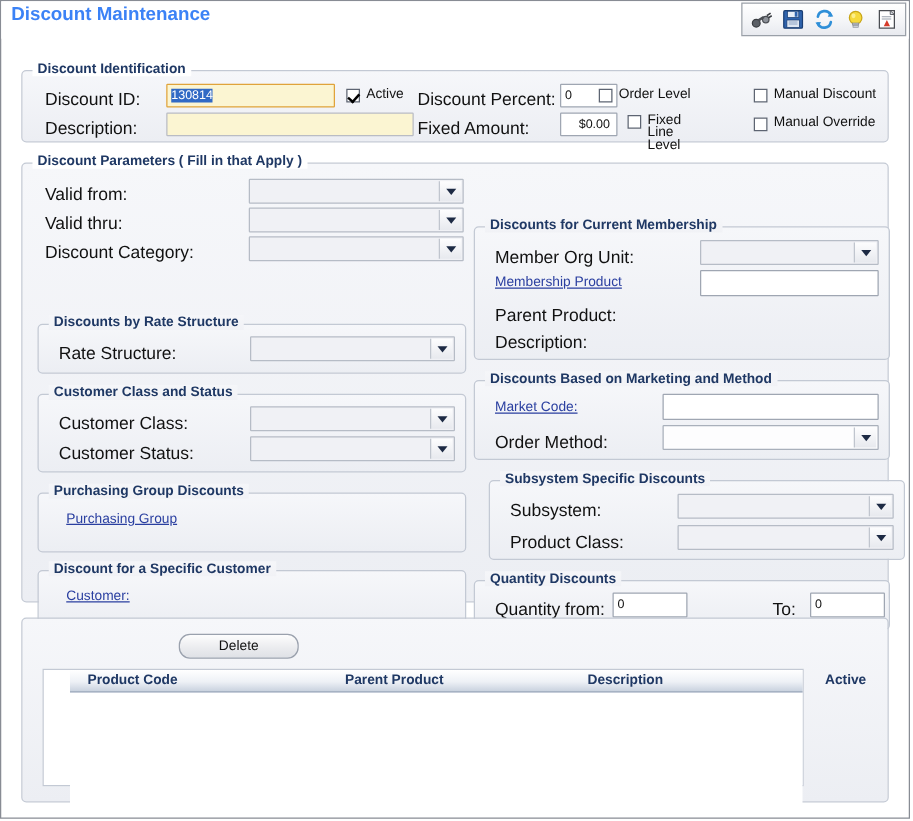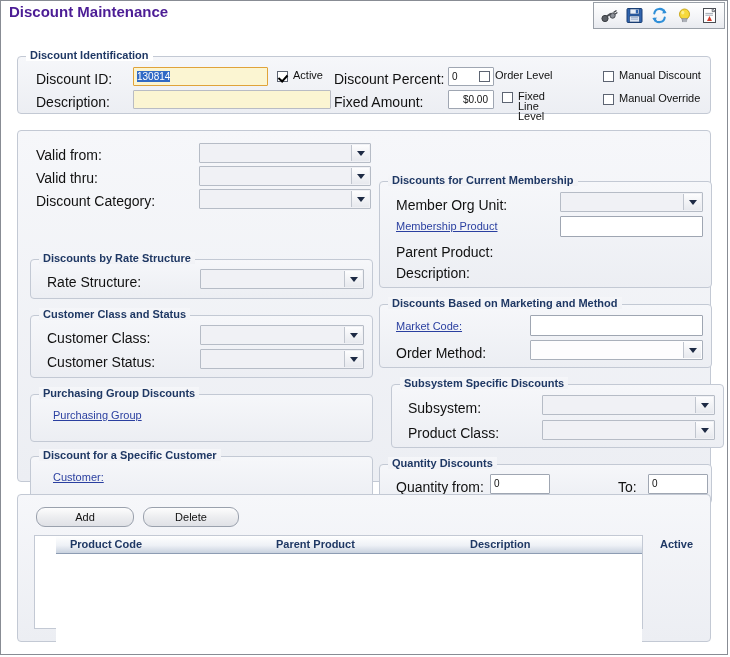--- a/index.html
+++ b/index.html
@@ -19,21 +19,21 @@
     box-sizing:border-box;
   }
   
   .titlebar{
     position:relative;
     height:30px;
     background:#ffffff;
   }
   .page-title{
     position:absolute;left:8px;top:2px;
-    font-size:15px;font-weight:bold;color:#4c1d95;
+    font-size:15px;font-weight:bold;color:#3b82f6;
     letter-spacing:0px;
     text-align:center;
   }
   .toolbar{
     position:absolute;right:2px;top:1px;
     height:27px;
     display:flex;align-items:center;
     padding:0 6px;
     border:1px solid #9aa0a8;
     background:linear-gradient(to bottom,#ffffff 0%,#f3f4f7 60%,#e8eaef 100%);
@@ -292,20 +292,21 @@
         <span class="cb"></span>
         <span class="cbtext" style="line-height:10px;display:block;width:42px;">Fixed Line Level</span>
       </div>
       <div class="cbwrap" style="left:585px;top:36px;">
         <span class="cb"></span>
         <span class="cbtext">Manual Override</span>
       </div>
     </div>
 
     <div class="group" style="left:14px;top:98px;width:694px;height:352px;">
+      <span class="legend">Discount Parameters ( Fill in that Apply )</span>
 
       <span class="lbl" style="left:18px;top:16px;">Valid from:</span>
       <div class="combo dim" style="left:181px;top:12px;width:172px;height:20px;">
         <span class="arrowbtn">
             <i></i>
           </span>
       </div>
       <span class="lbl" style="left:18px;top:39px;">Valid thru:</span>
       <div class="combo dim" style="left:181px;top:35px;width:172px;height:20px;">
         <span class="arrowbtn">
@@ -411,23 +412,20 @@
         </div>
         <span class="lbl" style="left:238px;top:14px;">To:</span>
         <div class="tin" style="left:268px;top:9px;width:60px;height:20px;">
           <span>0</span>
         </div>
       </div>
     </div>
 
     <div class="group" style="left:14px;top:462px;width:694px;height:148px;">
 
-      <div class="btn" style="left:18px;top:12px;width:98px;height:20px;">
-        <span>Add</span>
-      </div>
       <div class="btn" style="left:125px;top:12px;width:96px;height:20px;">
         <span>Delete</span>
       </div>
 
       <div class="grid" style="left:16px;top:40px;width:609px;height:94px;padding-left:21px;">
         <div class="gridhead">
           <span class="gh" style="left:14px;">Product Code</span>
           <span class="gh" style="left:220px;">Parent Product</span>
           <span class="gh" style="left:414px;">Description</span>
           <span class="gh" style="left:604px;">Active</span>

